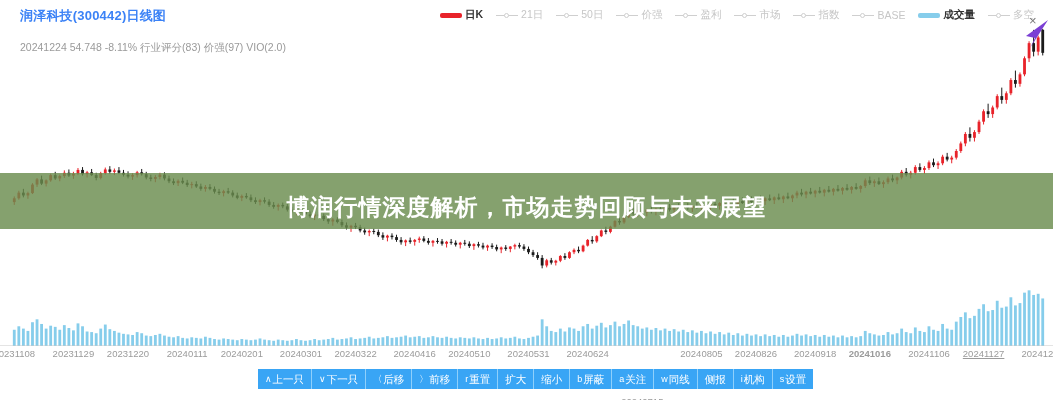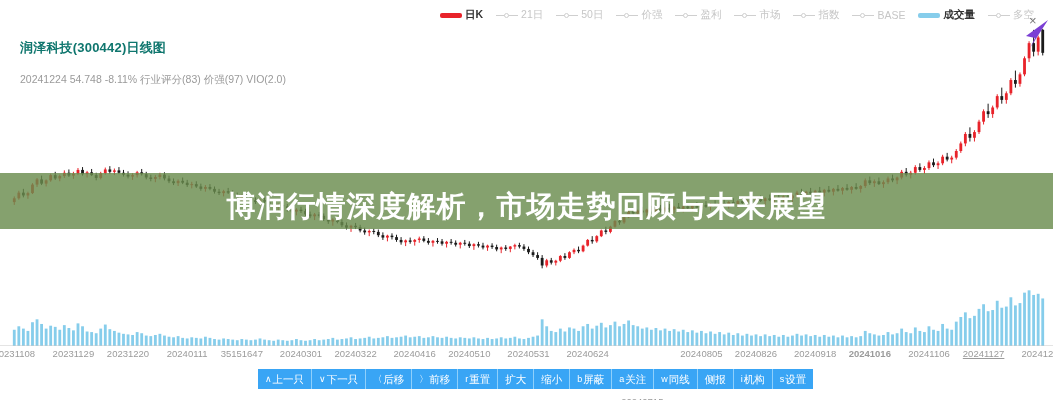--- a/index.html
+++ b/index.html
@@ -2,21 +2,21 @@
 <html><head>
 <meta charset="utf-8">
 <style>
   html,body{margin:0;padding:0;background:#ffffff;}
   body{width:1053px;height:400px;overflow:hidden;font-family:"Liberation Sans","DejaVu Sans",sans-serif;position:relative;}
 
   #app{position:relative;width:1053px;height:400px;background:#fff;}
 
   
   .hdr{position:absolute;left:20px;top:8px;}
-  .hdr-title{font-size:13px;font-weight:bold;color:#0f766e;letter-spacing:.2px;line-height:16px;margin-top:32px;}
+  .hdr-title{font-size:13px;font-weight:bold;color:#3b82f6;letter-spacing:.2px;line-height:16px;}
   .hdr-sub{font-size:10.5px;color:#9a9a9a;line-height:15px;margin-top:16px;white-space:nowrap;}
 
   
   .legend{position:absolute;left:440px;top:8px;display:flex;align-items:center;gap:13px;white-space:nowrap;}
   .lg{display:flex;align-items:center;gap:3px;}
   .lg-swatch{width:22px;height:5px;border-radius:2px;}
   .lg-line{width:22px;height:7px;position:relative;}
   .lg-line:before{content:"";position:absolute;left:0;top:3px;width:22px;height:1px;background:#cfcfcf;}
   .lg-line:after{content:"";position:absolute;left:8px;top:1px;width:5px;height:5px;border-radius:50%;border:1px solid #cfcfcf;background:#fff;box-sizing:border-box;}
   .lg-txt{font-size:10.5px;color:#c6c6c6;}
@@ -25,21 +25,21 @@
   
   .plot{position:absolute;left:0;top:26px;width:1053px;height:320px;}
   .plot svg{display:block;}
 
   
   .xaxis{position:absolute;left:0;top:348px;width:1053px;height:16px;}
   .xtick{position:absolute;top:0;font-size:9.5px;color:#9b9b9b;transform:translateX(-50%);white-space:nowrap;}
 
   
   .banner{position:absolute;left:0;top:173px;width:1053px;height:56px;background:rgba(106,140,78,.82);display:flex;align-items:center;justify-content:center;}
-  .banner-txt{font-size:29px;font-weight:bold;color:#ffffff;letter-spacing:1px;font-family:Liberation Mono, monospace;margin-top:12px;}
+  .banner-txt{font-size:23px;font-weight:bold;color:#ffffff;letter-spacing:1px;font-family:Liberation Mono, monospace;margin-top:12px;}
 
   
   .cursor{position:absolute;left:1024px;top:18px;width:28px;height:34px;pointer-events:none;}
   .xmark{position:absolute;left:1029px;top:14px;font-size:13px;color:#777;line-height:13px;}
 
   
   .toolbar{position:absolute;left:258px;top:369px;height:20px;display:flex;align-items:stretch;background:#39a5f5;}
   .tb-btn{display:flex;align-items:center;justify-content:center;padding:0 7px;font-size:10.5px;color:#ffffff;border-right:1px solid #8fd0fb;white-space:nowrap;line-height:20px;}
   .tb-btn:last-child{border-right:none;}
   .tb-btn .mk{font-size:9px;margin-right:1px;}
@@ -801,21 +801,21 @@
         <line x1="983.566079295154" y1="320" x2="983.566079295154" y2="324" stroke="#c8c8c8"></line>
         <line x1="1042.724669603524" y1="320" x2="1042.724669603524" y2="324" stroke="#c8c8c8"></line>
       </svg>
   </div>
 
   <div class="xaxis" id="xaxis">
       <div class="xtick" style="left: 14.3px;">20231108</div>
       <div class="xtick" style="left: 73.4px;">20231129</div>
       <div class="xtick" style="left: 128px;">20231220</div>
       <div class="xtick" style="left: 187.2px;">20240111</div>
-      <div class="xtick" style="left: 241.8px;">35151647</div>
+      <div class="xtick" style="left: 241.8px;">20240201</div>
       <div class="xtick" style="left: 301px;">20240301</div>
       <div class="xtick" style="left: 355.6px;">20240322</div>
       <div class="xtick" style="left: 414.7px;">20240416</div>
       <div class="xtick" style="left: 469.3px;">20240510</div>
       <div class="xtick" style="left: 528.5px;">20240531</div>
       <div class="xtick" style="left: 587.7px;">20240624</div>
       <div class="xtick" style="left: 642.3px; margin-top: 48px;">20240715</div>
       <div class="xtick" style="left: 701.4px;">20240805</div>
       <div class="xtick" style="left: 756px;">20240826</div>
       <div class="xtick" style="left: 815.2px;">20240918</div>

